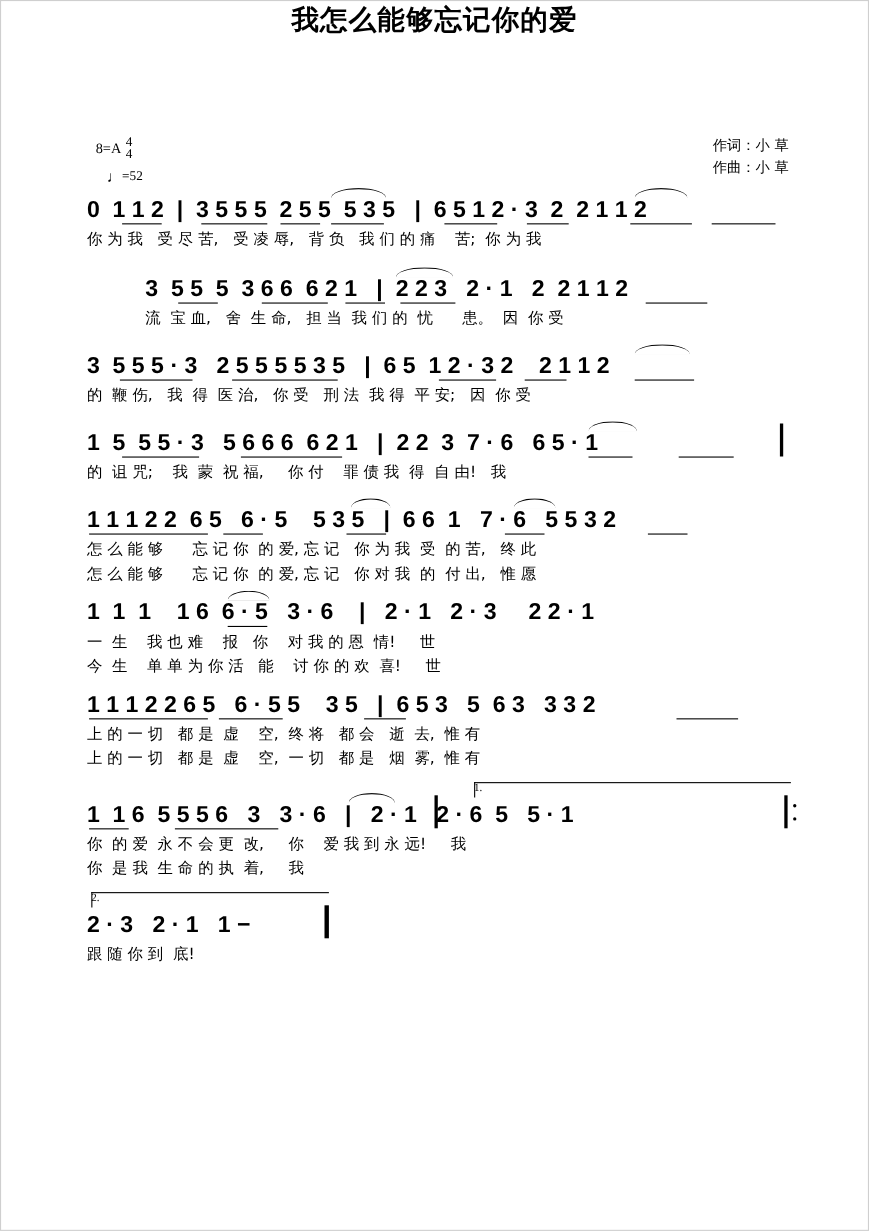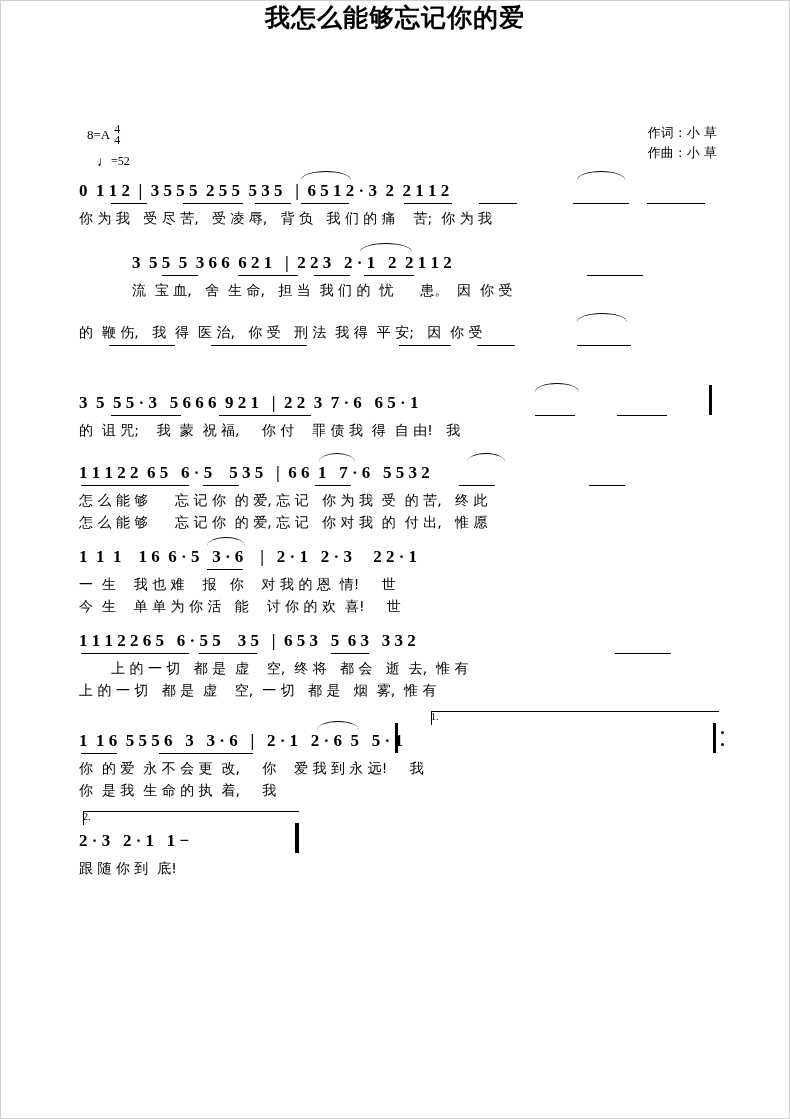--- a/index.html
+++ b/index.html
@@ -63,22 +63,22 @@
     font-size: 12px;
     font-family: "Liberation Serif", serif;
     white-space: nowrap;
   }
   .tempo .note {
     font-size: 14px;
     position: relative;
     top: 1px;
   }
   .notes {
-    font-family: Liberation Serif, serif;
-    font-size: 17px;
+    font-family: Liberation Sans, sans-serif;
+    font-size: 21px;
     font-weight: bold;
     letter-spacing: 0px;
     white-space: pre;
     line-height: 28px;
     position: relative;
   }
   .lyric {
     font-family: "DejaVu Sans", sans-serif;
     font-size: 14px;
     white-space: pre;
@@ -163,31 +163,32 @@
     <div class="lyric" style="margin-top:2px;">流  宝 血,   舍  生 命,   担 当  我 们 的  忧      患。  因  你 受</div>
     <div class="uline" style="left:30px; top:26px; width:36px;"></div>
     <div class="uline" style="left:106px; top:26px; width:60px;"></div>
     <div class="uline" style="left:182px; top:26px; width:36px;"></div>
     <div class="uline" style="left:232px; top:26px; width:50px;"></div>
     <div class="uline" style="left:455px; top:26px; width:56px;"></div>
     <div class="slur" style="left:228px; top:-6px; width:52px;"></div>
   </div>
 
   <div class="row" style="left:78px; top:318px;">
+    <div class="notes">3  5 5 5 · 3   2 5 5 5 5 3 5   |  6 5  1 2 · 3 2    2 1 1 2</div>
     <div class="lyric" style="margin-top:2px;">的  鞭 伤,   我  得  医 治,   你 受   刑 法  我 得  平 安;   因  你 受</div>
     <div class="uline" style="left:30px; top:26px; width:66px;"></div>
     <div class="uline" style="left:132px; top:26px; width:96px;"></div>
     <div class="uline" style="left:320px; top:26px; width:52px;"></div>
     <div class="uline" style="left:398px; top:26px; width:38px;"></div>
     <div class="uline" style="left:498px; top:26px; width:54px;"></div>
     <div class="slur" style="left:498px; top:-6px; width:50px;"></div>
   </div>
 
   <div class="row" style="left:78px; top:388px;">
-    <div class="notes">3  5  5 5 · 3   5 6 6 6  9 2 1   |  2 2  3  7 · 6   6 5 · 1</div>
+    <div class="notes">1  5  5 5 · 3   5 6 6 6  6 2 1   |  2 2  3  7 · 6   6 5 · 1</div>
     <div class="lyric" style="margin-top:2px;">的  诅 咒;    我  蒙  祝 福,     你 付    罪 债 我  得  自 由!   我</div>
     <div class="uline" style="left:32px; top:26px; width:70px;"></div>
     <div class="uline" style="left:140px; top:26px; width:92px;"></div>
     <div class="uline" style="left:456px; top:26px; width:40px;"></div>
     <div class="uline" style="left:538px; top:26px; width:50px;"></div>
     <div class="slur" style="left:456px; top:-6px; width:44px;"></div>
     <div class="endline" style="left:630px; top:-4px; width:3px; height:30px;"></div>
   </div>
 
   <div class="row" style="left:78px; top:458px;">
@@ -206,21 +207,21 @@
   <div class="row" style="left:78px; top:542px;">
     <div class="notes">1  1  1    1 6  6 · 5   3 · 6    |   2 · 1   2 · 3     2 2 · 1</div>
     <div class="lyric" style="margin-top:2px;">一  生    我 也 难    报   你    对 我 的 恩  情!     世</div>
     <div class="lyric">今  生    单 单 为 你 活   能    讨 你 的 欢  喜!     世</div>
     <div class="uline" style="left:128px; top:26px; width:36px;"></div>
     <div class="slur" style="left:128px; top:-6px; width:38px;"></div>
   </div>
 
   <div class="row" style="left:78px; top:626px;">
     <div class="notes">1 1 1 2 2 6 5   6 · 5 5    3 5   |  6 5 3   5  6 3   3 3 2</div>
-    <div class="lyric" style="margin-top:2px;margin-left:32px;">上 的 一 切   都 是  虚    空,  终 将   都 会   逝  去,  惟 有</div>
+    <div class="lyric" style="margin-top:2px;">上 的 一 切   都 是  虚    空,  终 将   都 会   逝  去,  惟 有</div>
     <div class="lyric">上 的 一 切   都 是  虚    空,  一 切   都 是   烟  雾,  惟 有</div>
     <div class="uline" style="left:2px; top:26px; width:108px;"></div>
     <div class="uline" style="left:120px; top:26px; width:58px;"></div>
     <div class="uline" style="left:252px; top:26px; width:38px;"></div>
     <div class="uline" style="left:536px; top:26px; width:56px;"></div>
   </div>
 
   <div class="row" style="left:78px; top:726px;">
     <div class="volta" style="left:352px; top:-16px; width:288px; height:14px;">
       <span>1.</span>

